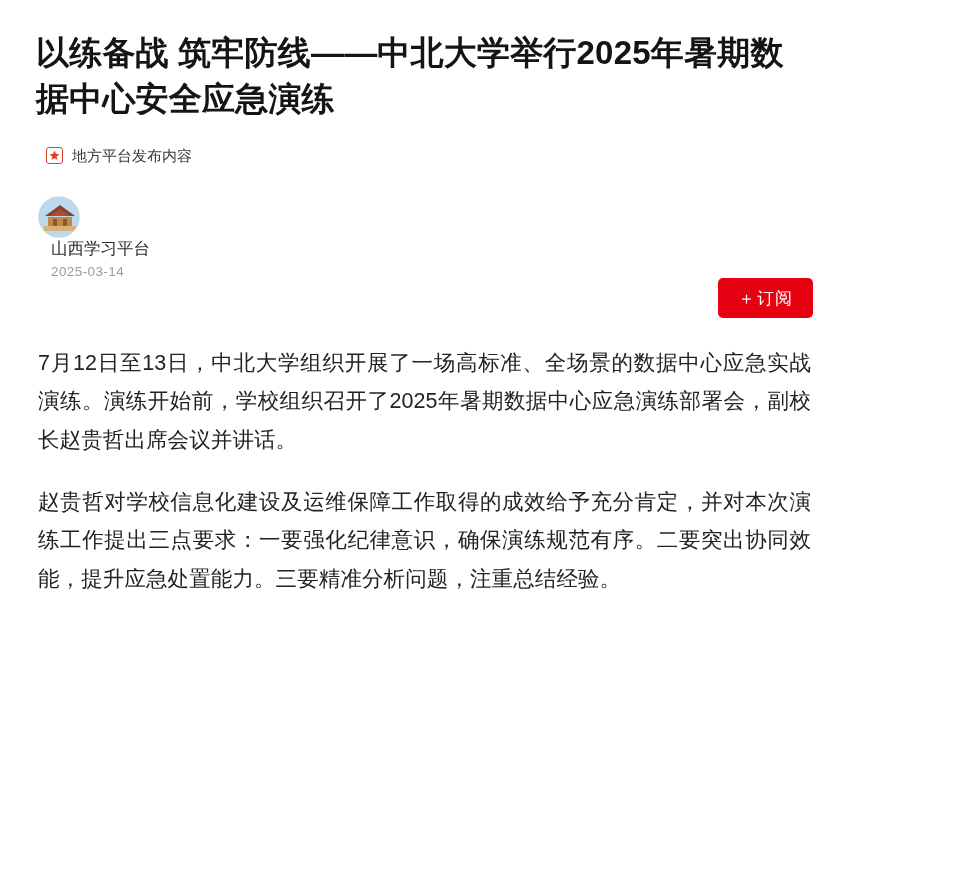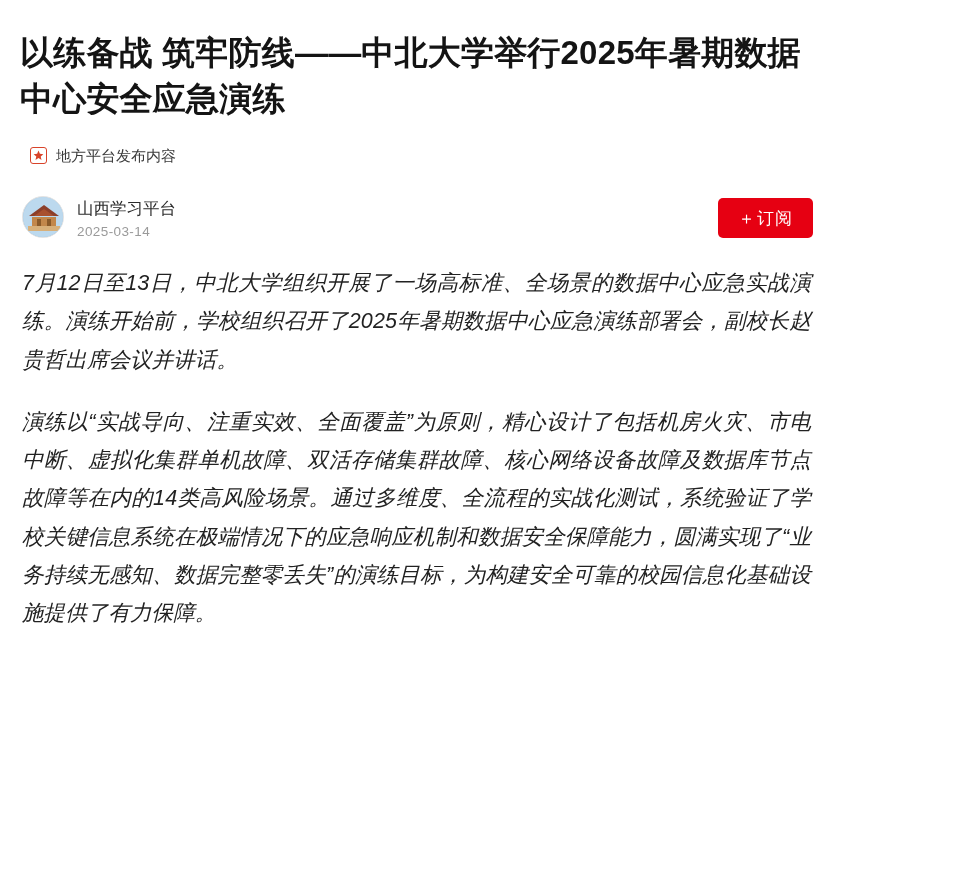--- a/index.html
+++ b/index.html
@@ -12,21 +12,21 @@
     width: 957px;
     height: 869px;
     font-family: "Liberation Sans", "DejaVu Sans", sans-serif;
     color: #1a1a1a;
     overflow: hidden;
   }
   .page {
     width: 841px;
     min-height: 869px;
     background: #ffffff;
-    padding: 24px 28px 0 20px;
+    padding: 24px 28px 0 36px;
   }
   .article-title {
     font-size: 33px;
     line-height: 1.38;
     font-weight: bold;
     color: #141414;
     letter-spacing: 0.2px;
     margin: 6px 0 0 0;
     padding: 0 6px 0 0;
   }
@@ -48,23 +48,24 @@
     flex: none;
   }
   .tag-icon svg { display: block; }
   .source-tag-text {
     font-size: 15px;
     color: #3b3b3b;
     line-height: 1;
   }
   .author-row {
     display: flex;
-    align-items: flex-end;
+    align-items: flex-start;
     margin-top: 32px;
     margin-left: 2px;
+    flex-direction: column;
   }
   .avatar {
     width: 42px;
     height: 42px;
     border-radius: 50%;
     flex: none;
     overflow: hidden;
     background: radial-gradient(circle at 50% 30%, #cfe3f2 0%, #a8cbe6 55%, #7fb0d4 100%);
     position: relative;
     border: 1px solid #e2e2e2;
@@ -105,21 +106,20 @@
     font-family: "Liberation Sans", "DejaVu Sans", sans-serif;
   }
   .plus-sign {
     font-size: 17px;
     margin-right: 1px;
     line-height: 1;
   }
   .article-body {
     margin-top: 26px;
     padding: 0 2px;
-    font-style: italic;
   }
   .article-body p {
     font-size: 21.5px;
     line-height: 1.78;
     color: #222222;
     margin: 0 0 24px 0;
     text-align: justify;
     letter-spacing: 0.1px;
   }
   .article-body p:last-child { margin-bottom: 0; }
@@ -157,16 +157,16 @@
       <span class="author-date">2025-03-14</span>
     </span>
     <button class="subscribe-btn">
       <span class="plus-sign">＋</span>
       <span>订阅</span>
     </button>
   </div>
 
   <div class="article-body">
     <p>7月12日至13日，中北大学组织开展了一场高标准、全场景的数据中心应急实战演练。演练开始前，学校组织召开了2025年暑期数据中心应急演练部署会，副校长赵贵哲出席会议并讲话。</p>
-    <p>演练以“实战导向、注重实效、全面覆盖”为原则，精心设计了包括机房火灾、市电中断、虚拟化集群单机故障、双活存储集群故障、核心网络设备故障及数据库节点故障等在内的14类高风险场景。通过多维度、全流程的实战化测试，系统验证了学校关键信息系统在极端情况下的应急响应机制和数据安全保障能力，圆满实现了“业务持续无感知、数据完整零丢失”的演练目标，为构建安全可靠的校园信息化基础设施提供了有力保障。</p>
+    <p>赵贵哲对学校信息化建设及运维保障工作取得的成效给予充分肯定，并对本次演练工作提出三点要求：一要强化纪律意识，确保演练规范有序。二要突出协同效能，提升应急处置能力。三要精准分析问题，注重总结经验。</p>
   </div>
 
 </div>
 
 </body></html>

